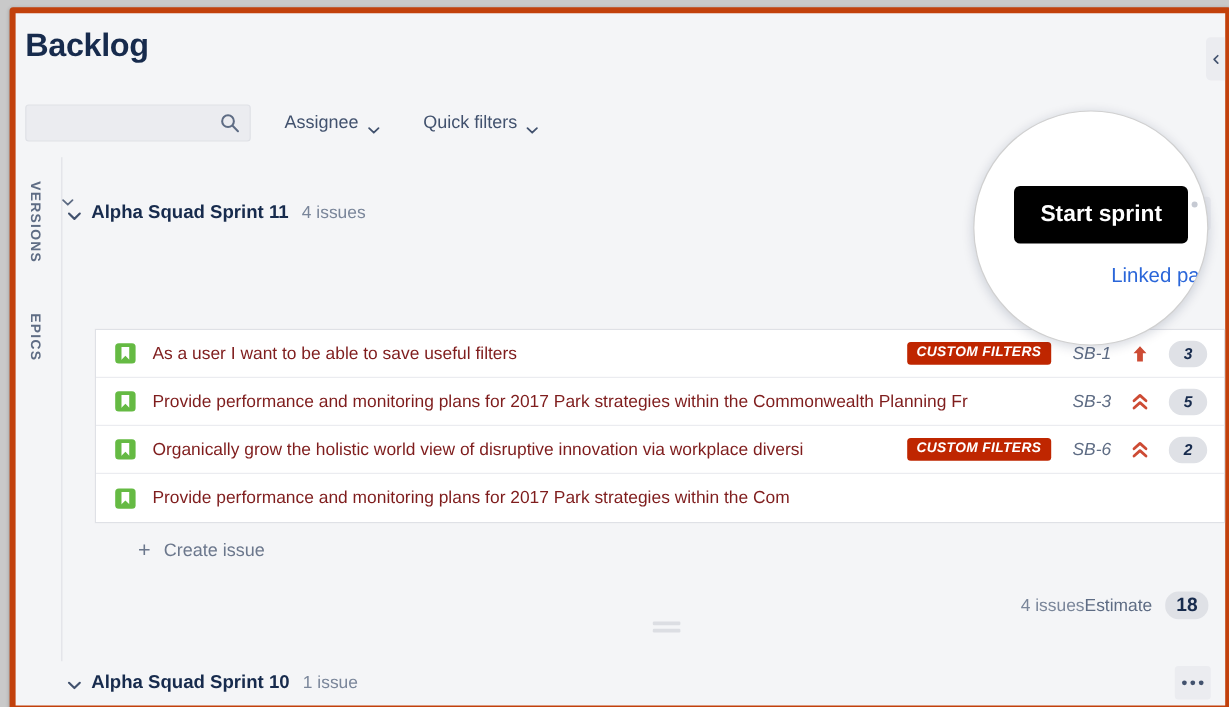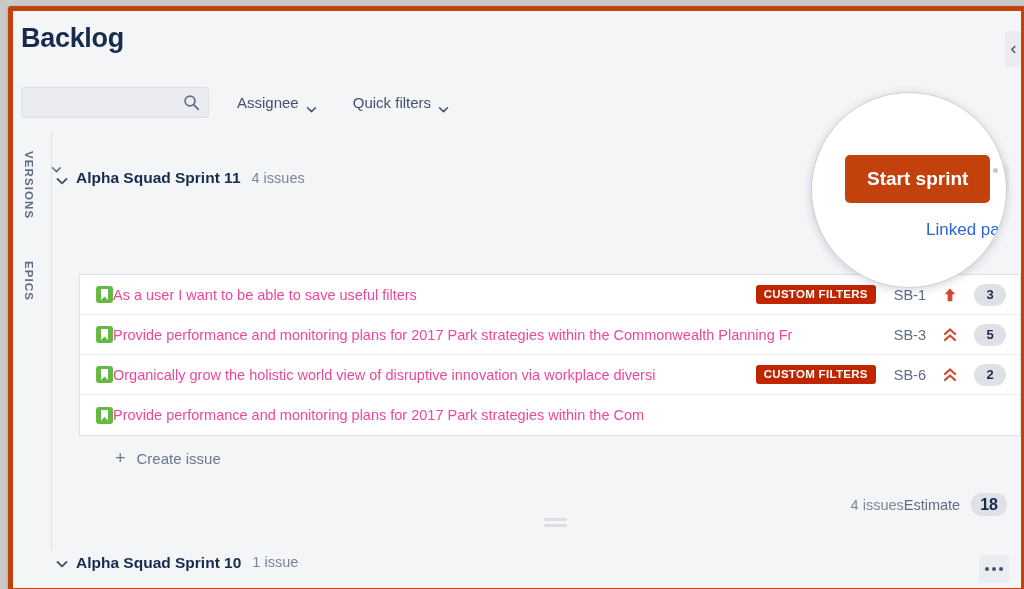--- a/index.html
+++ b/index.html
@@ -206,34 +206,36 @@
   }
   .story-icon::after {
     content: "";
     position: absolute;
     left: 5px; top: 3px;
     width: 7px; height: 11px;
     background: #fff;
     clip-path: polygon(0 0, 100% 0, 100% 100%, 50% 68%, 0 100%);
   }
   .issue-summary {
+    margin-left: 14px;
     font-size: 14.5px;
-    color: #ec4899;
+    color: #7f1d1d;
     white-space: nowrap;
     overflow: hidden;
     text-overflow: clip;
     flex: 1 1 auto;
     min-width: 0;
   }
   .issue-right {
     flex: 0 0 auto;
     display: flex;
     align-items: center;
     gap: 4px;
     margin-left: 8px;
+    font-style: italic;
   }
   .label-chip {
     font-size: 11.5px;
     font-weight: 700;
     letter-spacing: .3px;
     color: #fff;
     border-radius: 3px;
     padding: 4px 8px 4px 8px;
     white-space: nowrap;
     line-height: 1;
@@ -329,20 +331,21 @@
     margin-bottom: 3px;
   }
 
   
   #sprint10-header {
     position: absolute;
     left: 38px; top: 543px;
     right: 0;
     height: 30px;
     display: flex;
+    align-items: center;
   }
 
   
   #collapse-handle {
     position: absolute;
     right: 0px; top: 20px;
     width: 16px; height: 36px;
     background: #ebecf0;
     border-radius: 4px 0 0 4px;
     display: flex;
@@ -360,21 +363,21 @@
     border-radius: 50%;
     background: #fff;
     border: 1px solid #d0d0d0;
     box-shadow: 0 2px 10px rgba(9,30,66,.18);
     overflow: hidden;
     z-index: 50;
   }
   #start-sprint-btn {
     position: absolute;
     left: 33px; top: 62px;
-    background: #c2410c;
+    background: #000000;
     color: #fff;
     font-size: 19px;
     font-weight: 700;
     padding: 13px 22px;
     border: none;
     border-radius: 5px;
     cursor: pointer;
     font-family: "Liberation Sans", sans-serif;
     white-space: nowrap;
   }

